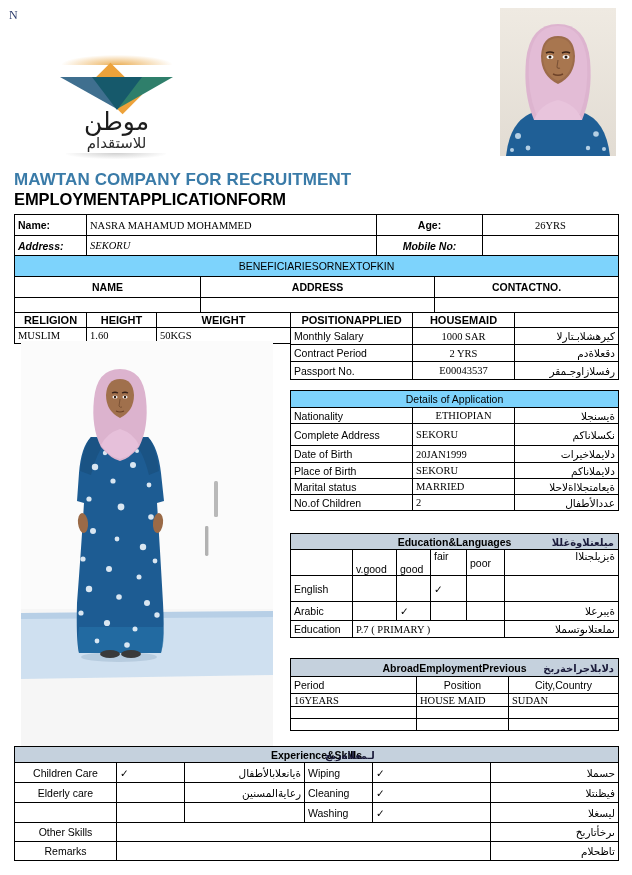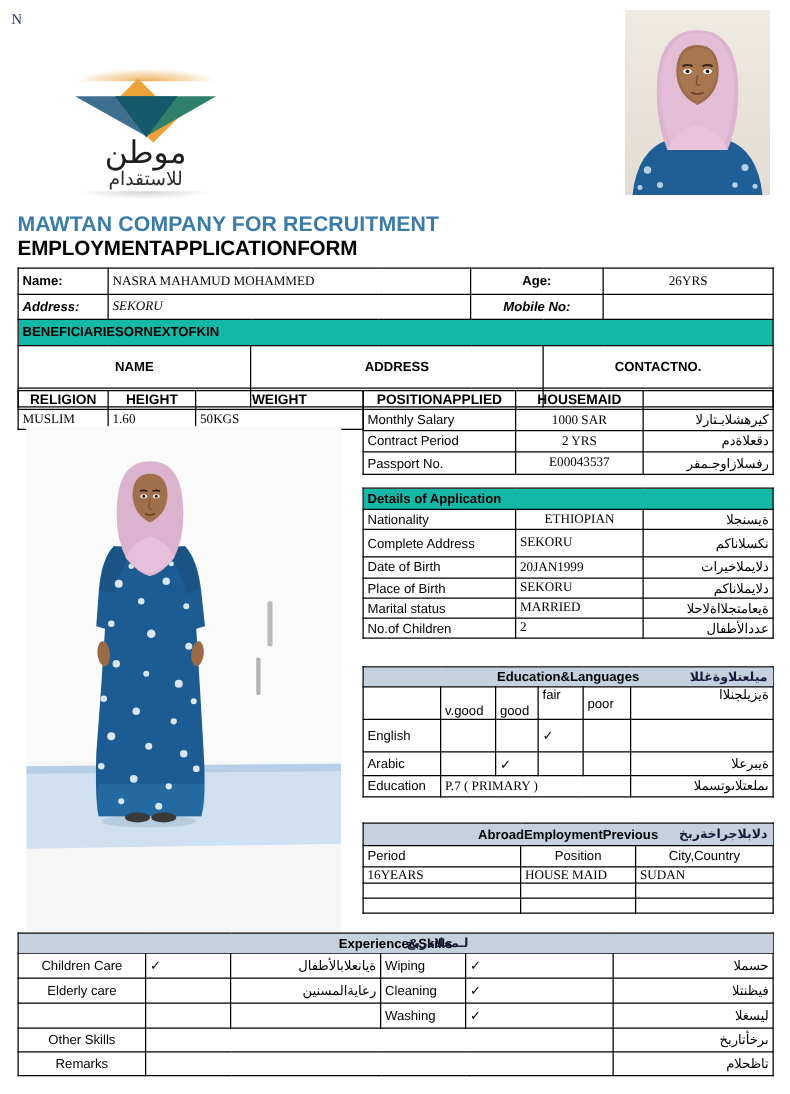--- a/index.html
+++ b/index.html
@@ -180,23 +180,23 @@
   .serif-ctr {
     font-family: "Liberation Serif", serif;
     font-size: 12px;
     text-align: center;
   }
   .serif-sm {
     font-family: "Liberation Serif", serif;
     font-size: 7.5px;
   }
   .band {
-    background: #14b8a6;
-    text-align: left;
-    font-weight: bold;
+    background: #7dd3fc;
+    text-align: center;
+    font-weight: normal;
     font-size: 12.5px;
   }
   .band-split {
     background: #c5d1dd;
     font-weight: bold;
     font-size: 12.5px;
     text-align: center;
     position: relative;
   }
   .ar {
@@ -317,21 +317,21 @@
   </tr>
   <tr style="height:20px;font-style:italic;">
     <td class="lbl">Address:</td>
     <td class="serif" colspan="3">SEKORU</td>
     <td class="lbl-ctr" colspan="2">Mobile No:</td>
     <td class="serif-ctr"></td>
   </tr>
   <tr style="height:21px;">
     <td class="band" colspan="7">BENEFICIARIESORNEXTOFKIN</td>
   </tr>
-  <tr style="height:34px;">
+  <tr style="height:21px;">
     <td class="lbl-ctr" colspan="2">NAME</td>
     <td class="lbl-ctr" colspan="3">ADDRESS</td>
     <td class="lbl-ctr" colspan="2">CONTACTNO.</td>
   </tr>
   <tr style="height:15px;">
     <td class="serif" colspan="2"></td>
     <td class="serif" colspan="3"></td>
     <td class="serif" colspan="2"></td>
   </tr>
 </tbody>

